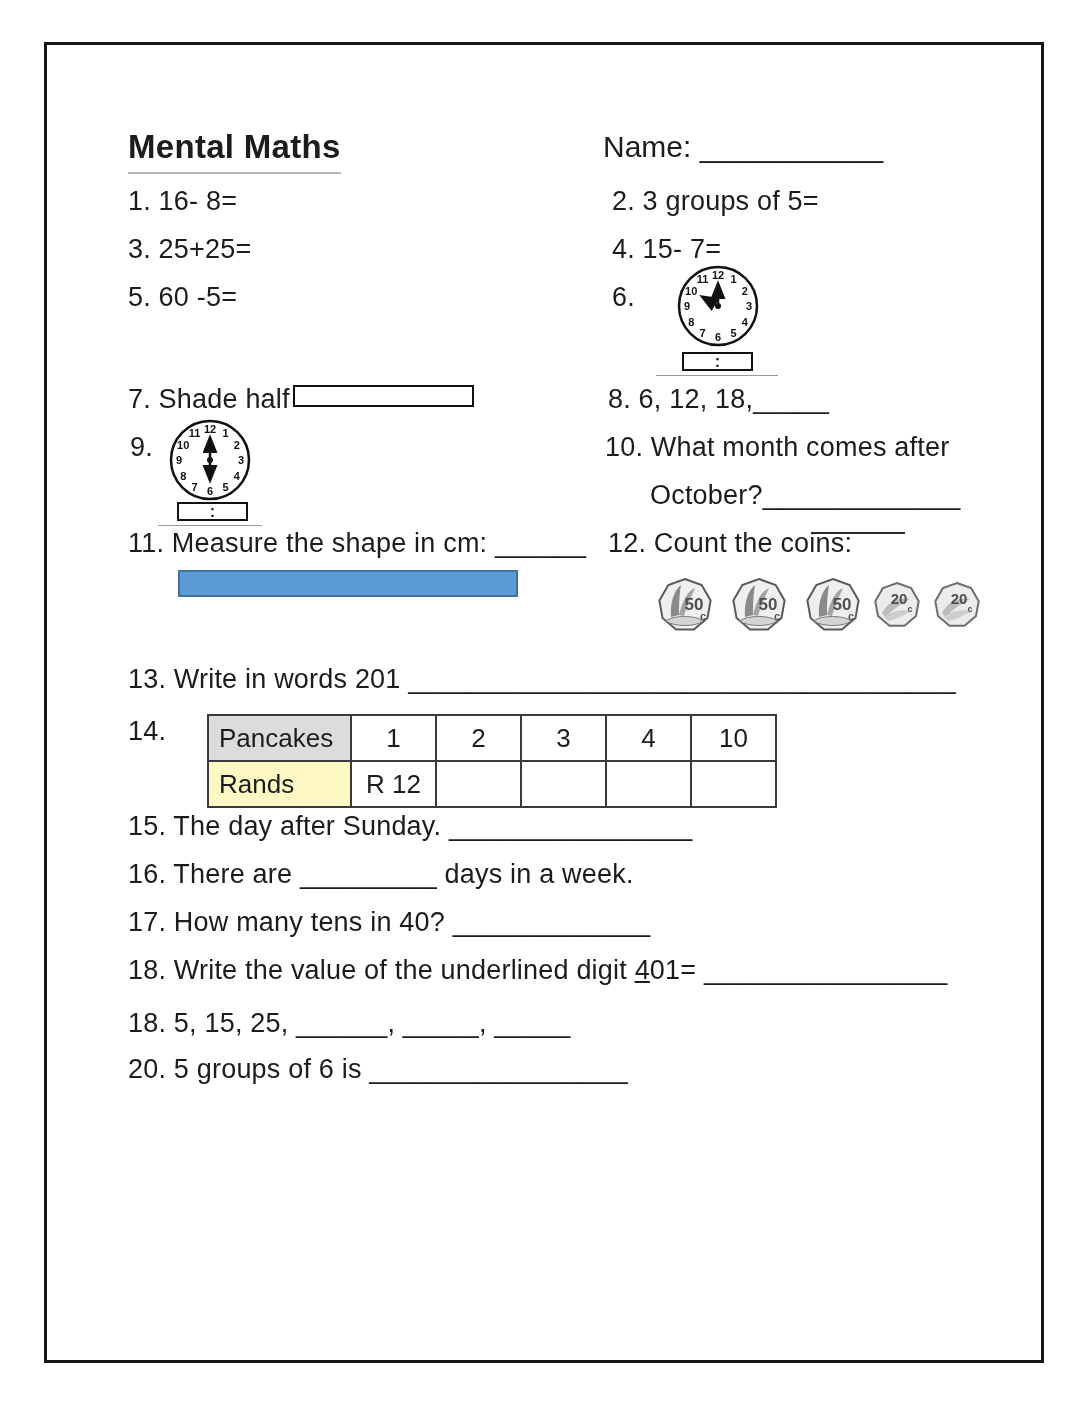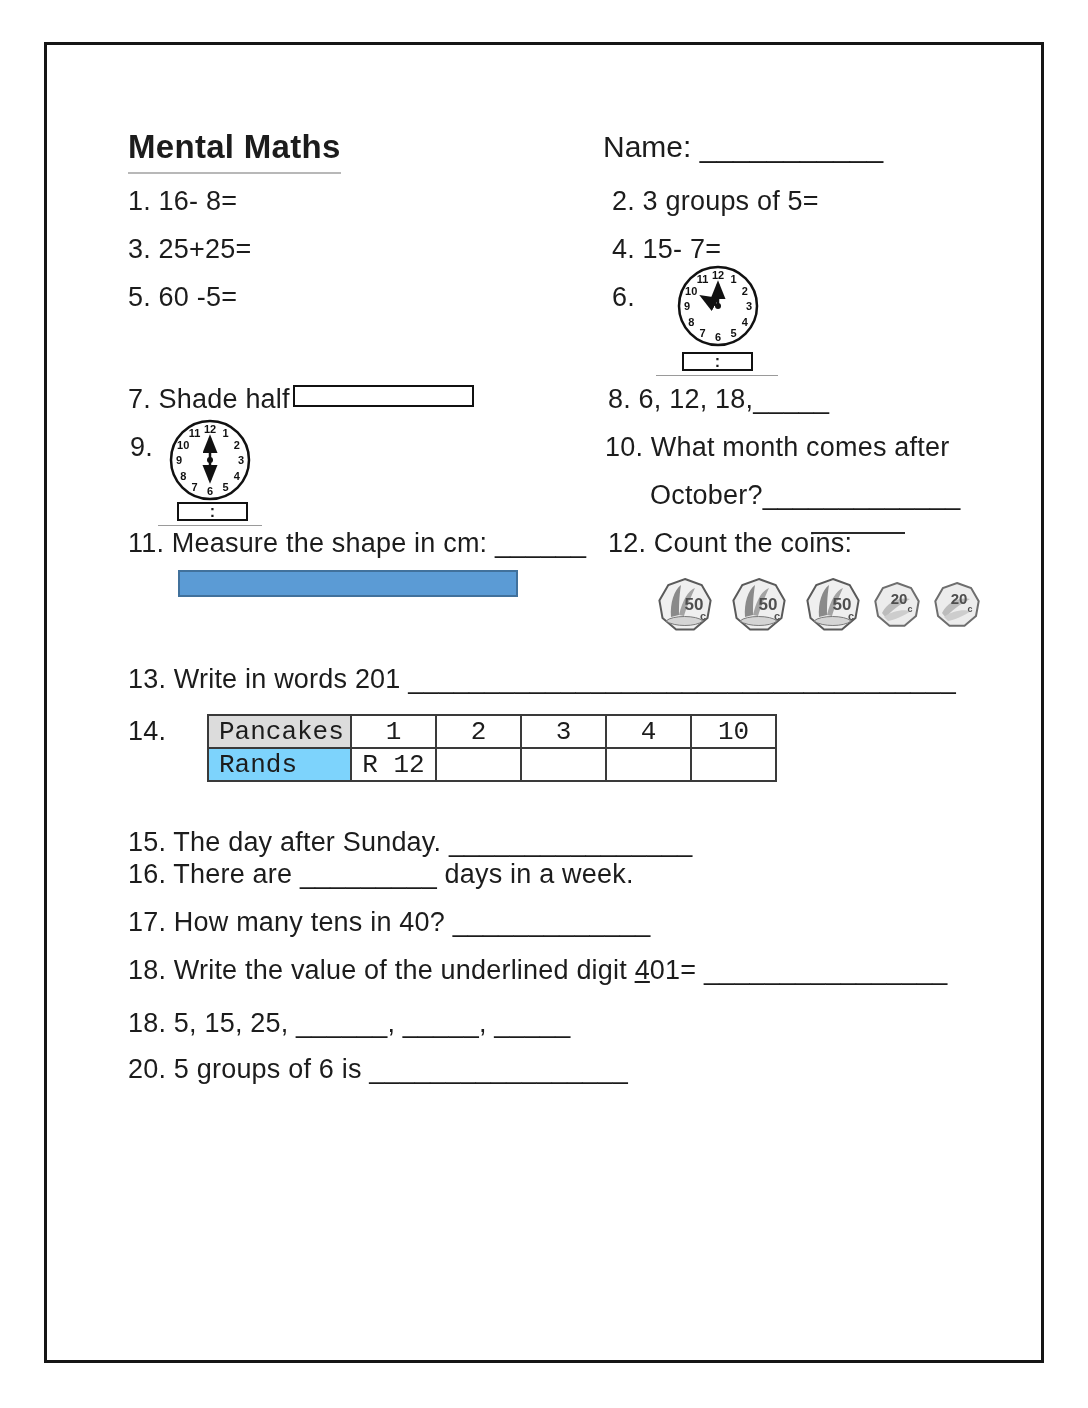--- a/index.html
+++ b/index.html
@@ -14,22 +14,22 @@
     border-bottom:2px solid #b8b8b8;padding-bottom:6px;}
   .name{font-size:30px;}
   .q{font-size:27px;letter-spacing:0.2px;}
   .colon-box{border:2.5px solid #111;background:#fff;text-align:center;
     font-size:16px;font-weight:bold;box-sizing:border-box;}
   .gline{border-top:1.5px solid #9a9a9a;height:0;}
   .shade-rect{border:2.5px solid #111;background:#fff;box-sizing:border-box;}
   .shape{box-sizing:border-box;border:2px solid #41719c;background:#5b9bd5;}
   .ansline{border-bottom:2.5px solid #2a2a2a;height:22px;}
   table.pancakes{border-collapse:collapse;background:#fff;}
-  table.pancakes td{border:2px solid #3a3a3a;height:33px;font-size:26px;
-    text-align:center;padding:0;box-sizing:border-box;font-family:Liberation Mono, monospace;}
+  table.pancakes td{border:2px solid #3a3a3a;height:46px;font-size:26px;
+    text-align:center;padding:0;box-sizing:border-box;}
   table.pancakes td.hdr{text-align:left;padding-left:10px;width:143px;}
   table.pancakes td.c{width:85px;}
   svg text{font-family:"Liberation Sans",sans-serif;}
   .clocknum{font-size:11px;font-weight:bold;fill:#111;}
   .coinval{font-weight:bold;fill:#4f4f4f;}
   u{text-decoration:underline;}
 </style>
 </head>
 <body>
 
@@ -159,30 +159,30 @@
   <tbody>
       <tr>
     <td class="hdr" style="background: rgb(220, 220, 220);">Pancakes</td>
     <td class="c">1</td>
     <td class="c">2</td>
     <td class="c">3</td>
     <td class="c">4</td>
     <td class="c">10</td>
   </tr>
   <tr>
-    <td class="hdr" style="background: #7dd3fc;">Rands</td>
+    <td class="hdr" style="background: #fef9c3;">Rands</td>
     <td class="c">R 12</td>
     <td class="c"></td>
     <td class="c"></td>
     <td class="c"></td>
     <td class="c"></td>
   </tr>
 </tbody>
   </table>
 
-<div class="abs q" style="left:128px;top:811px;margin-top:16px;">15. The day after Sunday. ________________</div>
+<div class="abs q" style="left:128px;top:811px;">15. The day after Sunday. ________________</div>
 <div class="abs q" style="left:128px;top:859px;">16. There are _________ days in a week.</div>
 <div class="abs q" style="left:128px;top:907px;">17. How many tens in 40? _____________</div>
 <div class="abs q" style="left:128px;top:955px;">
   <span>18. Write the value of the underlined digit </span><u>4</u><span>01= </span><span>________________</span>
 </div>
 <div class="abs q" style="left:128px;top:1008px;">18. 5, 15, 25, ______, _____, _____</div>
 <div class="abs q" style="left:128px;top:1054px;text-align:right;">20. 5 groups of 6 is _________________</div>
 
 </body></html>

